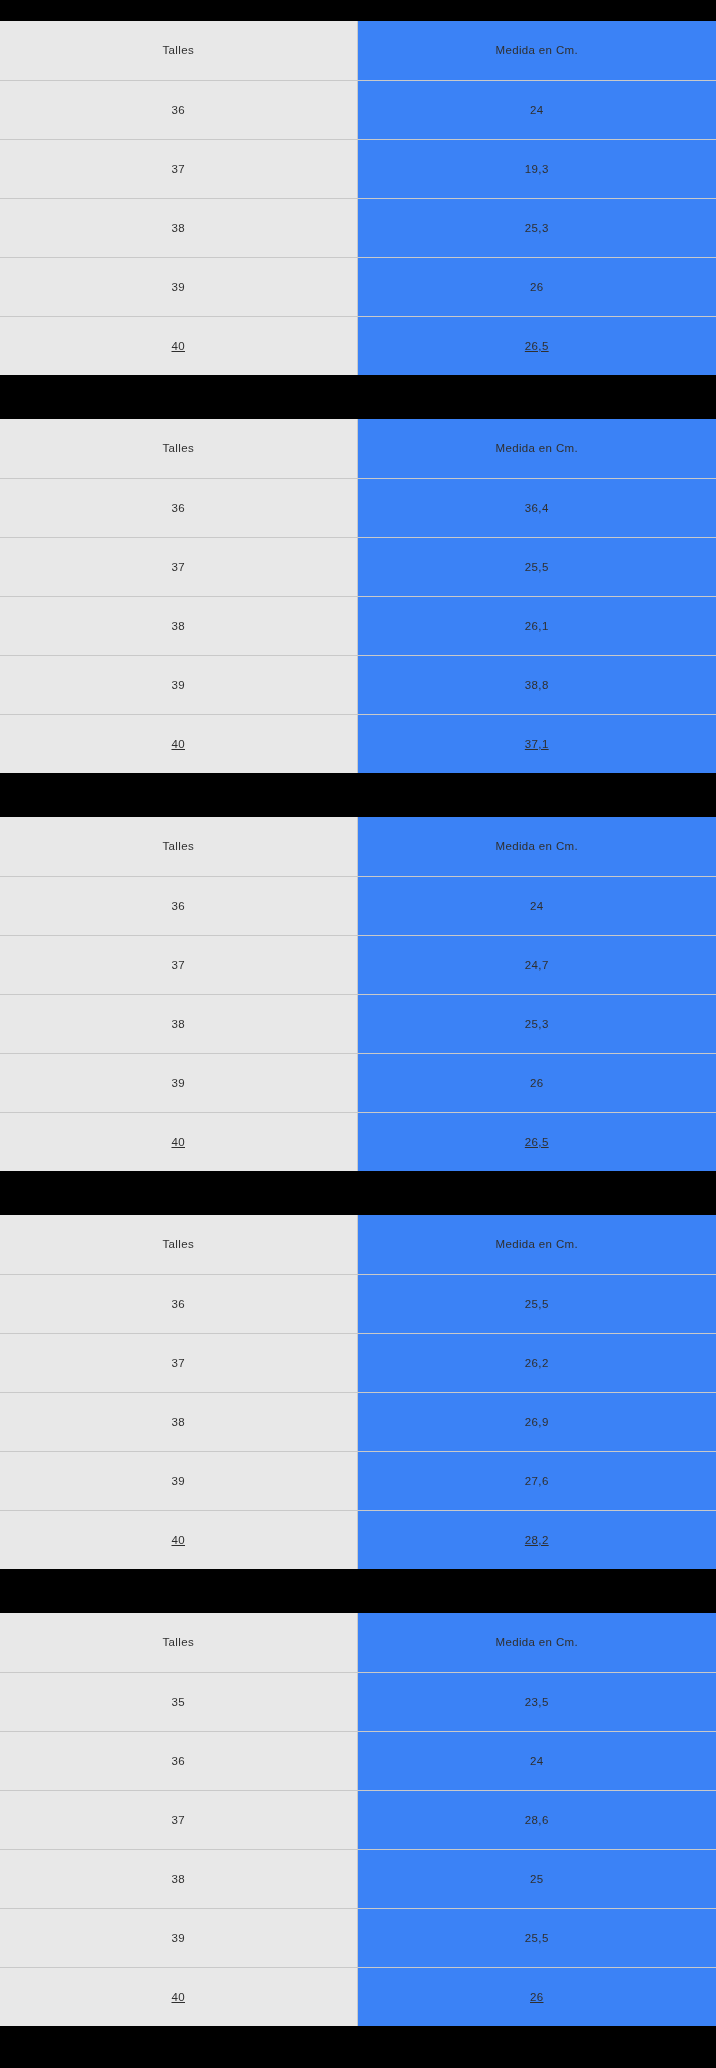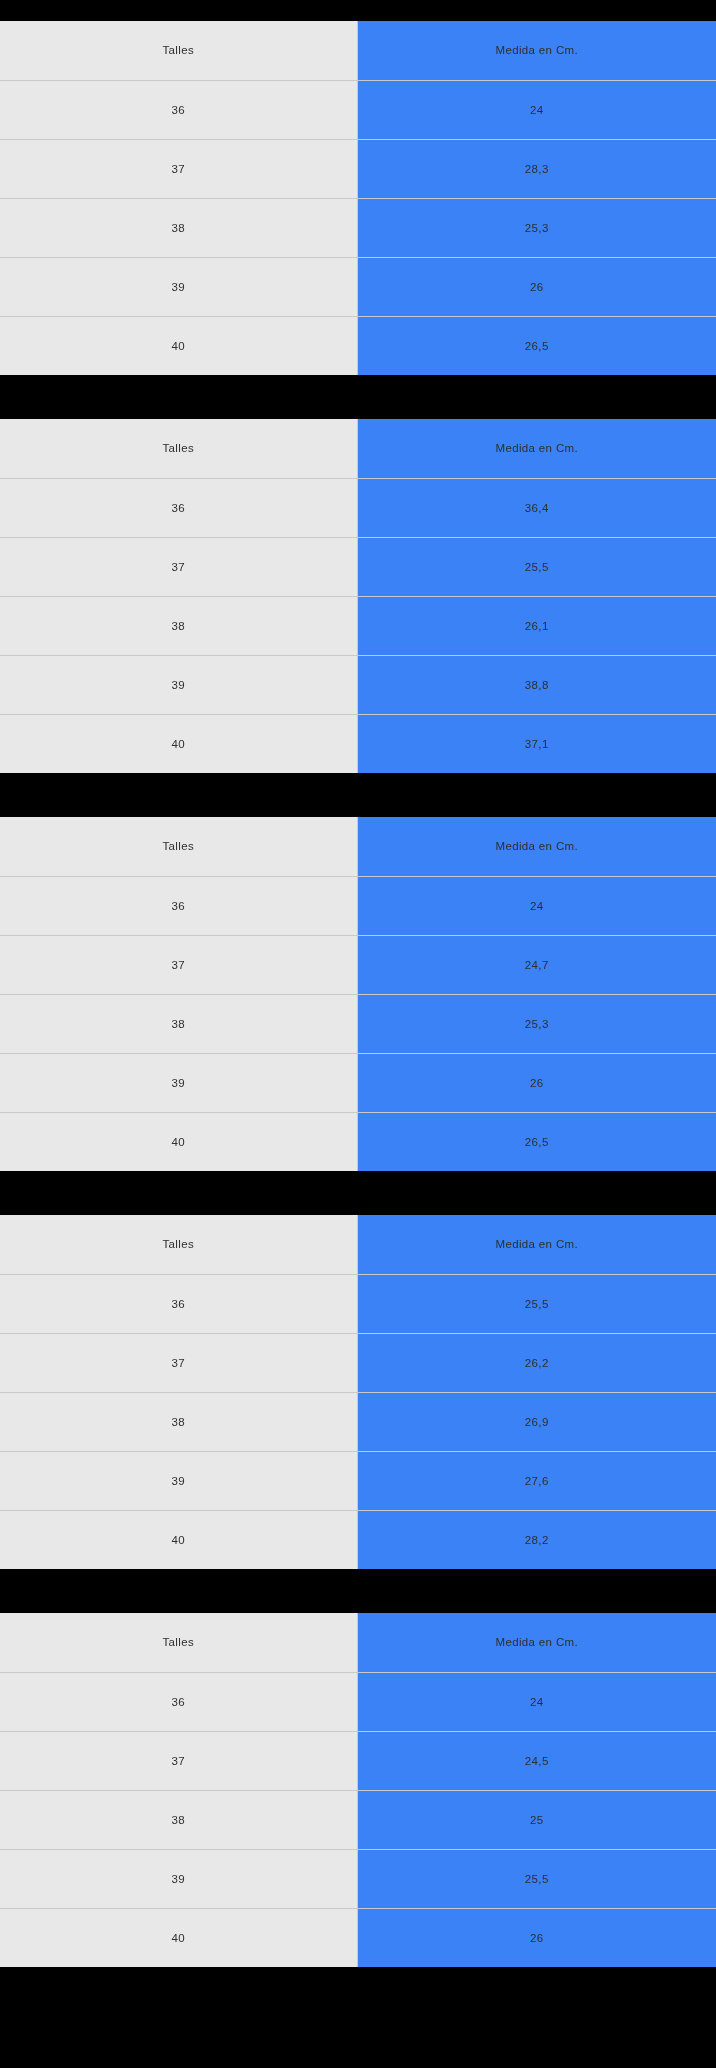--- a/index.html
+++ b/index.html
@@ -56,20 +56,21 @@
   .size-table .cell-meas {
     background: #3b82f6;
   }
 
   .size-table thead th {
     border-bottom: 1px solid #c9c9c9;
   }
 
   .size-table tbody tr:last-child td {
     border-bottom: none;
+    text-decoration: underline;
   }
 </style>
 </head>
 <body>
 
 <div id="page">
   <div id="sections-root">
       <div class="section">
         <div class="band clipped"></div>
         <table class="size-table">
@@ -83,21 +84,21 @@
               <th class="cell-meas">Medida en Cm.</th>
             </tr>
           </thead>
           <tbody>
             <tr>
               <td class="cell-size">36</td>
               <td class="cell-meas">24</td>
             </tr>
             <tr>
               <td class="cell-size">37</td>
-              <td class="cell-meas">28,3</td>
+              <td class="cell-meas">19,3</td>
             </tr>
             <tr>
               <td class="cell-size">38</td>
               <td class="cell-meas">25,3</td>
             </tr>
             <tr>
               <td class="cell-size">39</td>
               <td class="cell-meas">26</td>
             </tr>
             <tr>
@@ -226,26 +227,30 @@
             <col class="c-meas">
           </colgroup>
           <thead>
             <tr>
               <th class="cell-size">Talles</th>
               <th class="cell-meas">Medida en Cm.</th>
             </tr>
           </thead>
           <tbody>
             <tr>
+              <td class="cell-size">35</td>
+              <td class="cell-meas">23,5</td>
+            </tr>
+            <tr>
               <td class="cell-size">36</td>
               <td class="cell-meas">24</td>
             </tr>
             <tr>
               <td class="cell-size">37</td>
-              <td class="cell-meas">24,5</td>
+              <td class="cell-meas">28,6</td>
             </tr>
             <tr>
               <td class="cell-size">38</td>
               <td class="cell-meas">25</td>
             </tr>
             <tr>
               <td class="cell-size">39</td>
               <td class="cell-meas">25,5</td>
             </tr>
             <tr>

